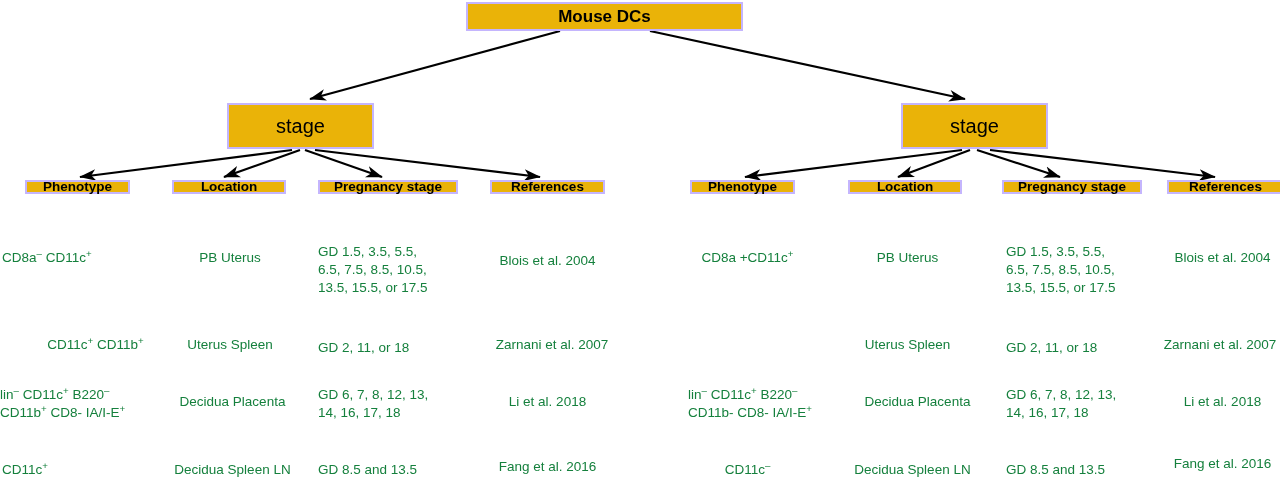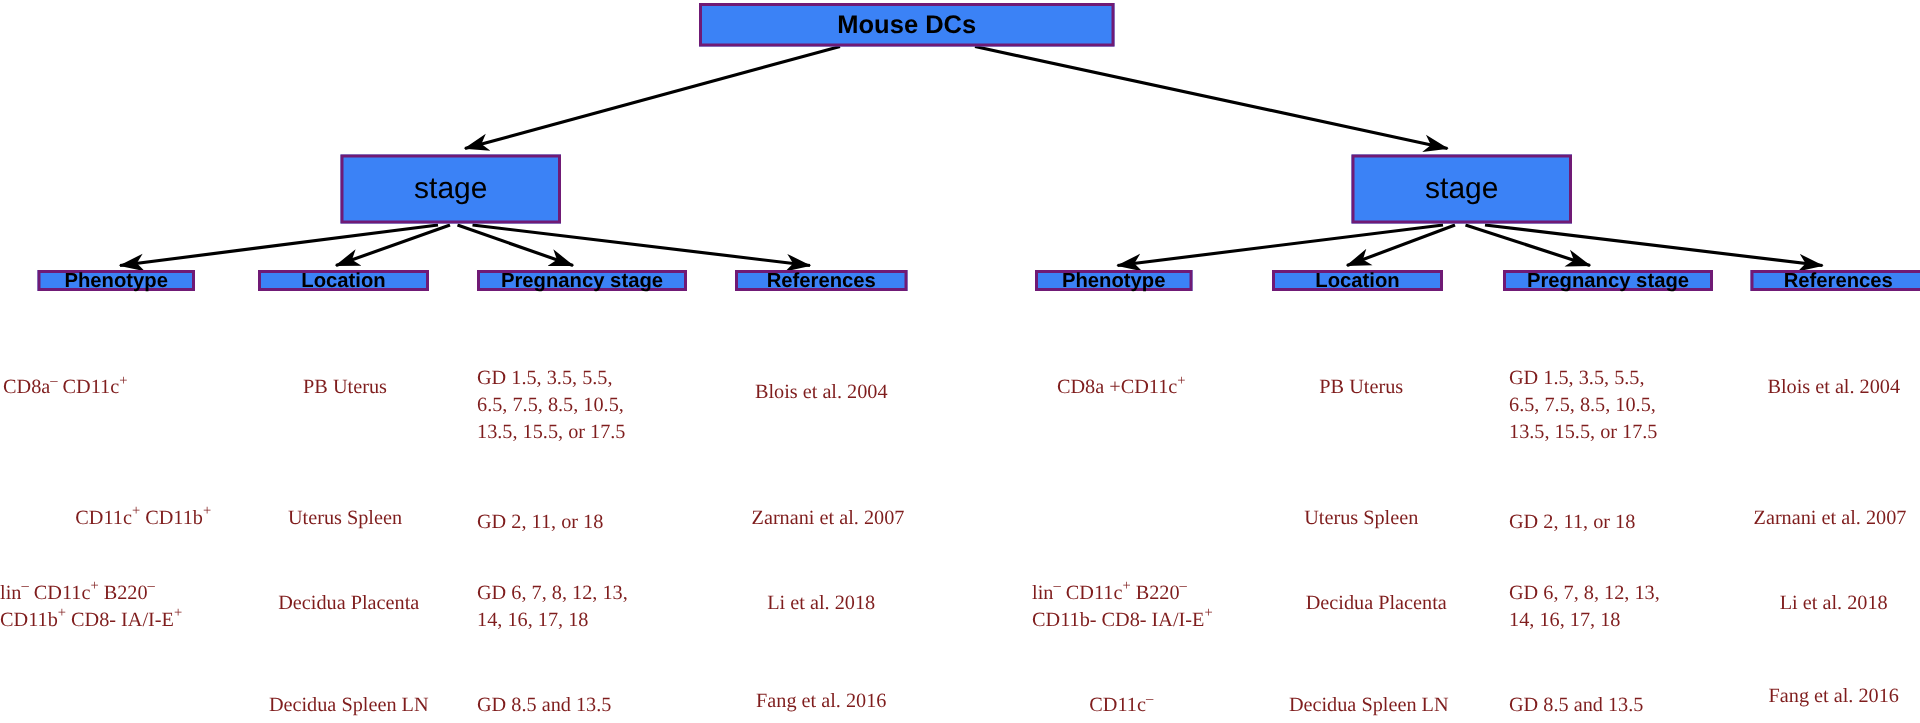--- a/index.html
+++ b/index.html
@@ -12,22 +12,22 @@
     width: 1280px;
     height: 482px;
     background: #ffffff;
     overflow: hidden;
     font-family: "Liberation Serif", "DejaVu Serif", serif;
   }
   
   .box {
     position: absolute;
     box-sizing: border-box;
-    border: 2px solid #701a75;
-    background: #3b82f6;
+    border: 2px solid #c4b5fd;
+    background: #eab308;
     display: flex;
     align-items: center;
     justify-content: center;
     font-family: "Liberation Sans", "DejaVu Sans", sans-serif;
     font-weight: bold;
     color: #000000;
     line-height: 1;
     z-index: 3;
   }
   .box-root {
@@ -65,23 +65,23 @@
     top: 0;
     width: 1280px;
     height: 482px;
     z-index: 1;
     pointer-events: none;
   }
   
   .cell {
     position: absolute;
     box-sizing: border-box;
-    font-family: Liberation Serif, serif;
+    font-family: Liberation Sans, sans-serif;
     font-size: 13.5px;
-    color: #7f1d1d;
+    color: #15803d;
     line-height: 1.35;
     white-space: pre-line;
     z-index: 2;
   }
   .cell.center { text-align: center; }
   .cell.left { text-align: left; }
   sup {
     font-size: 0.72em;
     vertical-align: super;
     line-height: 0;
@@ -139,20 +139,21 @@
   <div class="cell center" style="left:160px; top:336px; width:140px;">Uterus Spleen</div>
   <div class="cell left" style="left:318px; top:339px; width:160px;">GD 2, 11, or 18</div>
   <div class="cell center" style="left:477px; top:336px; width:150px;">Zarnani et al. 2007</div>
 
   <div class="cell left" style="left:0px;   top:386px; width:165px;">lin<sup>–</sup> CD11c<sup>+</sup> B220<sup>–</sup><br>CD11b<sup>+</sup> CD8- IA/I-E<sup>+</sup></div>
   <div class="cell center" style="left:160px; top:393px; width:145px;">Decidua Placenta</div>
   <div class="cell left" style="left:318px; top:386px; width:160px;">GD 6, 7, 8, 12, 13,
 14, 16, 17, 18</div>
   <div class="cell center" style="left:485px; top:393px; width:125px;">Li et al. 2018</div>
 
+  <div class="cell left" style="left:2px;   top:461px; width:150px;">CD11c<sup>+</sup></div>
   <div class="cell center" style="left:155px; top:461px; width:155px;">Decidua Spleen LN</div>
   <div class="cell left" style="left:318px; top:461px; width:160px;">GD 8.5 and 13.5</div>
   <div class="cell center" style="left:485px; top:458px; width:125px;">Fang et al. 2016</div>
 
   <div class="box box-branch box-branch-pdc">stage</div>
 
   <div class="box box-col" style="left:690px;  top:180px; width:105px;">Phenotype</div>
   <div class="box box-col" style="left:848px;  top:180px; width:114px;">Location</div>
   <div class="box box-col" style="left:1002px; top:180px; width:140px;">Pregnancy stage</div>
   <div class="box box-col" style="left:1167px; top:180px; width:117px;">References</div>

